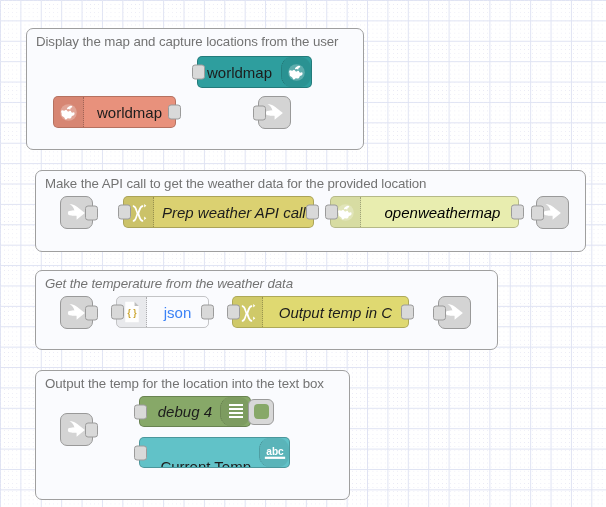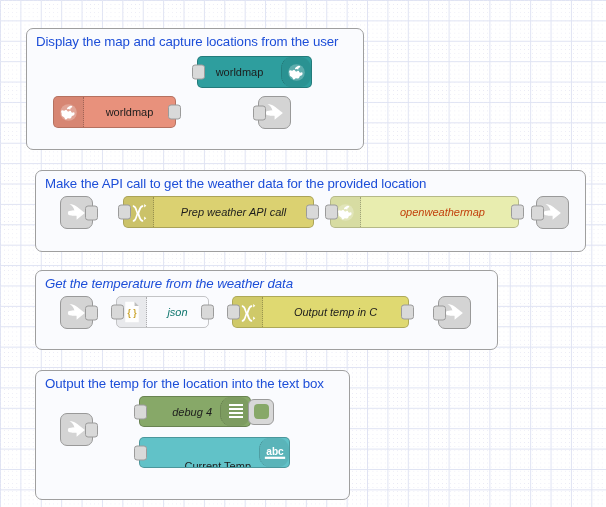--- a/index.html
+++ b/index.html
@@ -25,21 +25,21 @@
     position:absolute;
     background:#fafbfe;
     border:1.4px solid #9f9f9f;
     border-radius:7px;
     box-sizing:border-box;
   }
   .group-title{
     position:absolute;
     top:5px;left:9px;
     font-size:13.3px;
-    color:#1d4ed8;
+    color:#737373;
     white-space:nowrap;
     letter-spacing:-0.1px;
   }
   
   #wires{position:absolute;inset:0;pointer-events:none;}
   
   .node{
     position:absolute;
     box-sizing:border-box;
     border:1px solid rgba(0,0,0,0.22);
@@ -61,21 +61,21 @@
     border-right:1px dotted rgba(0,0,0,0.25);
     box-sizing:border-box;
   }
   .icon-box.right{
     border-right:none;
     border-left:1px dotted rgba(0,0,0,0.25);
     border-radius:11px;
   }
   .label{
     flex:1;
-    font-size:11px;
+    font-size:15px;
     color:#1c1c1c;
     padding:0 8px;
     white-space:nowrap;
     overflow:hidden;
   }
   .label.c{text-align:center;}
   .label.r{text-align:right;}
   .label.italic{font-style:italic;}
   
   .port{
@@ -214,21 +214,21 @@
     </div>
     <div class="node" style="left: 330px; top: 196px; width: 189px; height: 32px; background: rgb(232, 237, 175);">
       <div class="node-inner">
         <div class="icon-box">
           <svg width="19" height="19" viewBox="0 0 24 24" aria-hidden="true">
       <circle cx="12" cy="12" r="10.5" fill="#ffffff" opacity="0.25"></circle>
       <path fill="#ffffff" d="M3.2 9.5c1.6-.6 2.2.4 3.4.3 1.1-.1 1.3-1.4 2.6-1.1 1.2.3 1 1.7 2.3 1.9 1.4.2 1.5-1.2 2.8-.9 1.4.3.7 2 2 2.4 1.2.4 2-.7 2.9-.1.5.4.6 1.5.2 2.4-.7 1.7-2 1.3-3.1 2.2-1 .8-.5 2.2-1.7 2.8-1.3.7-2.2-.4-3.4-.1-1.3.3-1.3 1.7-2.6 1.5-1.4-.2-1.1-1.7-2-2.6-1-1-2.3-.8-2.9-2-.7-1.3-.1-2.3-.5-3.6-.2-.9-1.1-1.6 0-3.1z"></path>
       <path fill="#ffffff" d="M15.4 3.6c.9.2 1.6.7 1.3 1.5-.3.9-1.5.6-2 1.3-.4.6.2 1.4-.5 1.7-.8.3-1.3-.6-2.1-.6-.7 0-1.1.8-1.7.4-.6-.4-.2-1.3.2-1.9.5-.8 1.3-.9 2.1-1.5.8-.6 1.5-1.1 2.7-.9z"></path>
     </svg>
         </div>
-        <div class="label c italic" style="color: #c2410c; margin-left: 6px;">openweathermap</div>
+        <div class="label c italic" style="color: #000000; margin-left: 6px;">openweathermap</div>
       </div>
       <span class="port in"></span>
       <span class="port out"></span>
     </div>
     <div class="linknode" style="left: 536px; top: 196px;">
       <span>
         <svg width="24" height="24" viewBox="0 0 24 24" aria-hidden="true">
       <path fill="#ffffff" d="M4.5 4.2c2.6 1.1 4.3 3.2 5 6.6H7.3l4.3 4.6 4.3-4.6h-2.3c-.7-4.4-3.6-6.6-9.1-6.6z" transform="translate(0,-1)"></path>
       <path fill="#ffffff" d="M11.6 5.5l8.3 6.6-8.3 6.6v-3.9H6.3v-5.4h5.3z" opacity="0.98"></path>
       <circle cx="5.2" cy="12.1" r="2.4" fill="#ffffff"></circle>
@@ -248,21 +248,21 @@
     </div>
     <div class="node" style="left: 116px; top: 296px; width: 93px; height: 32px;">
       <div class="node-inner">
         <div class="icon-box">
           <svg width="20" height="22" viewBox="0 0 22 26" aria-hidden="true">
       <path fill="#ffffff" d="M3 1h11l5 5v19H3z" opacity="0.95"></path>
       <path fill="rgba(0,0,0,0.25)" d="M14 1l5 5h-5z"></path>
       <text x="11" y="18" font-family="'Liberation Sans',sans-serif" font-size="10" font-weight="bold" fill="#c9a227" text-anchor="middle">{ }</text>
     </svg>
         </div>
-        <div class="label c" style="color: #0f766e; font-style: italic;">json</div>
+        <div class="label c" style="color: #3b82f6;">json</div>
       </div>
       <span class="port in"></span>
       <span class="port out"></span>
     </div>
     <div class="node" style="left: 232px; top: 296px; width: 177px; height: 32px; background: rgb(223, 217, 113);">
       <div class="node-inner">
         <div class="icon-box">
           <svg width="20" height="20" viewBox="0 0 24 24" aria-hidden="true">
       <path fill="#ffffff" d="M4.6 3.8c1.5 0 2.6.6 3.5 1.9.9 1.3 1.4 3 2 4.9l.4 1.3.5-1.4c.7-2 1.3-3.7 2.3-4.9 1-1.3 2.2-1.8 3.7-1.8v2.3c-.9 0-1.5.3-2.1 1.1-.6.9-1.1 2.2-1.7 4l-.9 2.6.9 2.7c.6 1.8 1.1 3.1 1.7 3.9.6.8 1.2 1.1 2.1 1.1v2.3c-1.5 0-2.7-.5-3.7-1.8-1-1.2-1.6-2.9-2.3-4.9l-.5-1.4-.4 1.3c-.6 1.9-1.1 3.6-2 4.9-.9 1.3-2 1.9-3.5 1.9v-2.3c.8 0 1.4-.3 2-1.1.6-.8 1-2.1 1.6-3.9l.9-2.7-.9-2.6c-.6-1.8-1-3.1-1.6-4-.6-.8-1.2-1.1-2-1.1z"></path>
       <path fill="#ffffff" d="M18.2 2.4l2.6 2.1-2.6 2.1z"></path>

